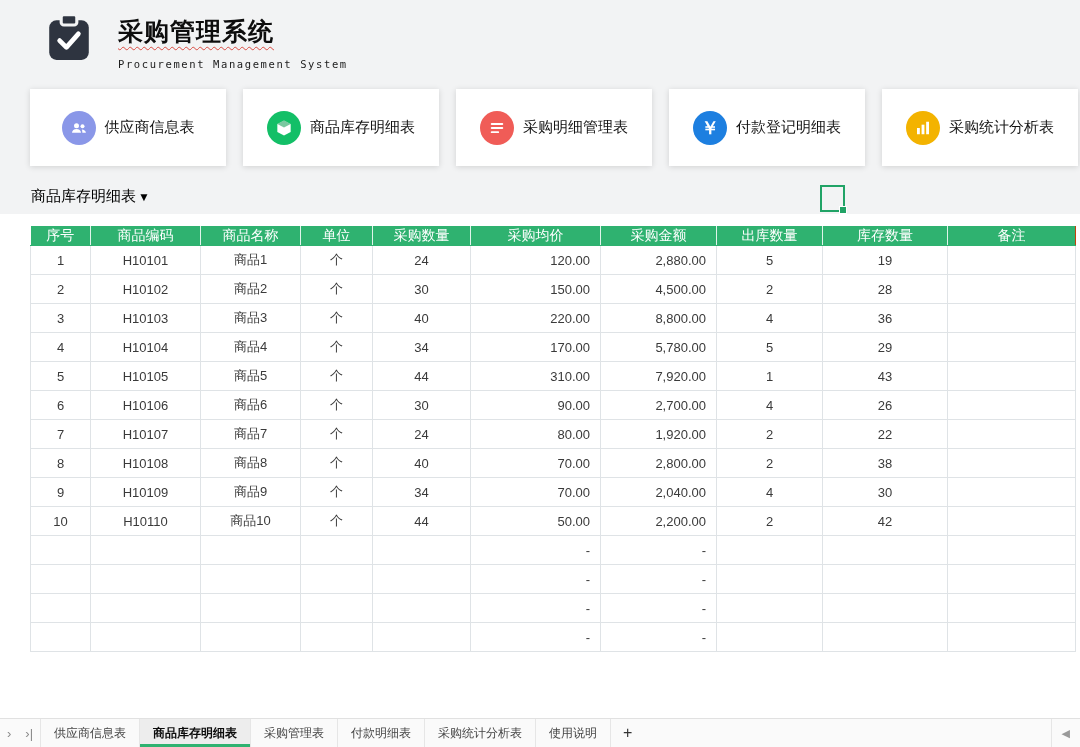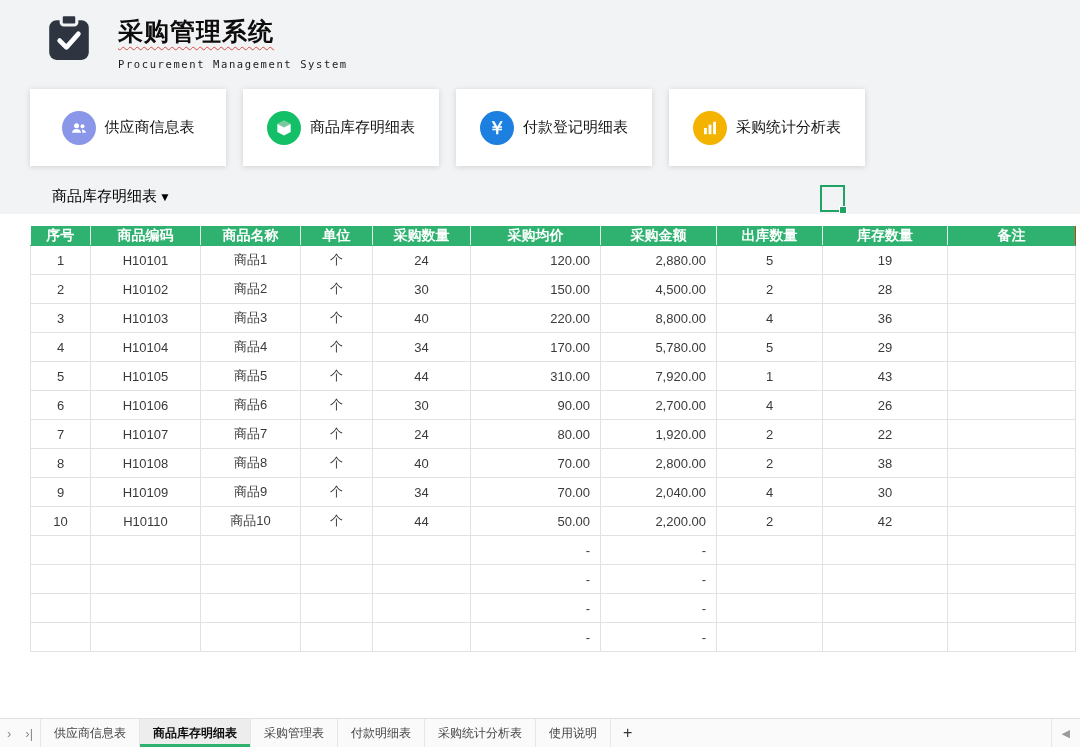--- a/index.html
+++ b/index.html
@@ -34,28 +34,28 @@
   }
   .card .circle {
     width:34px; height:34px; border-radius:50%;
     display:flex; align-items:center; justify-content:center; flex:0 0 auto;
   }
   .card .circle svg { width:20px; height:20px; display:block; }
   .card .circle .yen { color:#fff; font-size:18px; font-weight:bold; line-height:1; }
   .card .label { font-size:15px; color:#141414; white-space:nowrap; }
 
   
-  .table-caption { margin:21px 0 7px 52px; font-size:15px; color:#000; cursor:pointer; }
+  .table-caption { margin:21px 0 7px 31px; font-size:15px; color:#000; cursor:pointer; }
   .table-caption .arrow { font-size:12px; margin-left:2px; }
 
   
   .sheet-area { background:#fff; position:absolute; top:214px; bottom:29px; left:0; right:0; }
   .sheet-area table { border-collapse:collapse; table-layout:fixed; width:1045px; margin:12px 0 0 30px; }
   thead th {
-    background:#2fb270; color:#fff; font-size:14px; font-weight:700; height:16px;
+    background:#2fb270; color:#fff; font-size:14px; font-weight:400; height:16px;
     border-right:1px solid rgba(255,255,255,.85); border-top:1px solid #2fb270; border-bottom:1px solid #2fb270;
     cursor:cell;
   }
   thead th:last-child { border-right:1px solid #c2410c; }
   tbody td {
     height:29px; background:#fff; border:1px solid #dfe3e6;
     font-size:13px; color:#3a3a3a; text-align:center; cursor:cell;
     overflow:hidden; white-space:nowrap;
   }
   tbody td:nth-child(6), tbody td:nth-child(7) { text-align:right; padding-right:10px; }
@@ -117,20 +117,30 @@
       <span class="label">供应商信息表</span>
     </div>
     <div class="card">
       <span class="circle" style="background: rgb(19, 191, 103);">
         <svg viewBox="0 0 24 24">
           <path fill="#fff" d="M12 3l8 4.2v9.6L12 21l-8-4.2V7.2z"></path>
           <path fill="#0d9b52" opacity=".55" d="M12 3l8 4.2-8 4.2-8-4.2z"></path>
         </svg>
       </span>
       <span class="label">商品库存明细表</span>
+    </div>
+    <div class="card">
+      <span class="circle" style="background: rgb(240, 92, 87);">
+        <svg viewBox="0 0 24 24" fill="#fff">
+          <rect x="4.5" y="6" width="15" height="2.3" rx="1.1"></rect>
+          <rect x="4.5" y="10.9" width="15" height="2.3" rx="1.1"></rect>
+          <rect x="4.5" y="15.8" width="10" height="2.3" rx="1.1"></rect>
+        </svg>
+      </span>
+      <span class="label">采购明细管理表</span>
     </div>
     <div class="card">
       <span class="circle" style="background: rgb(29, 127, 224);">
         <span class="yen">￥</span>
       </span>
       <span class="label">付款登记明细表</span>
     </div>
     <div class="card">
       <span class="circle" style="background: rgb(243, 179, 0);">
         <svg viewBox="0 0 24 24" fill="#fff">

